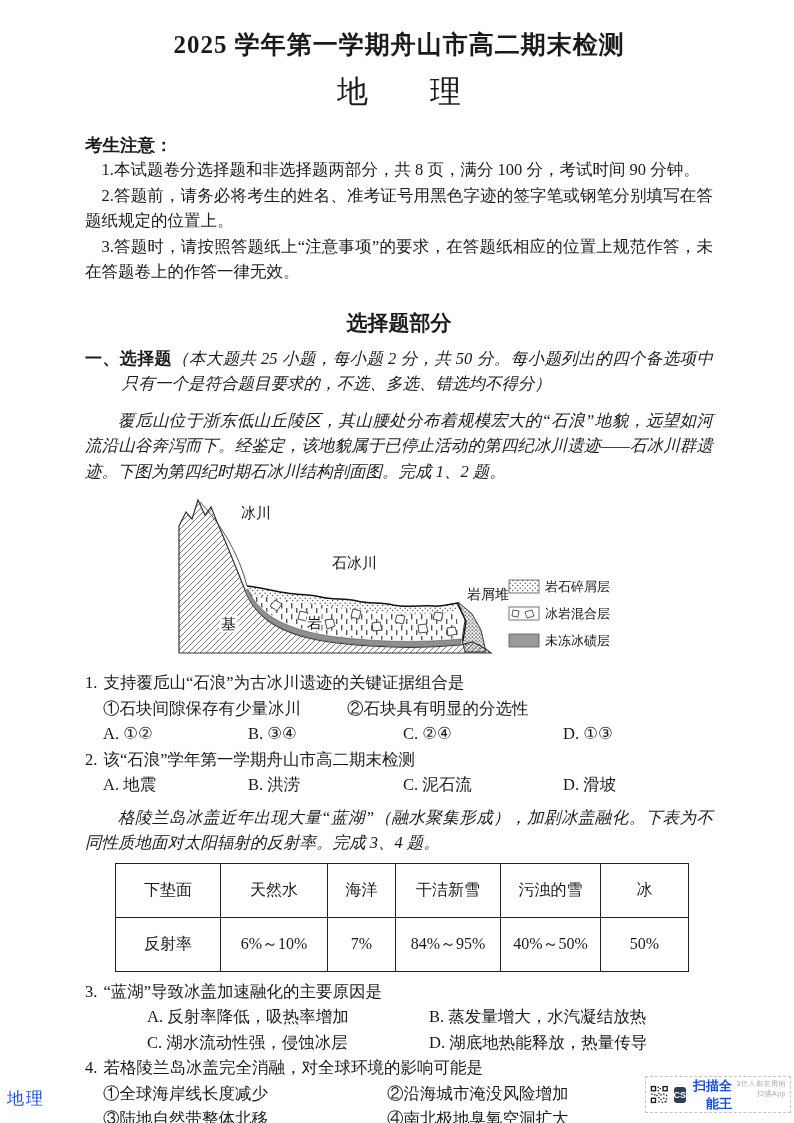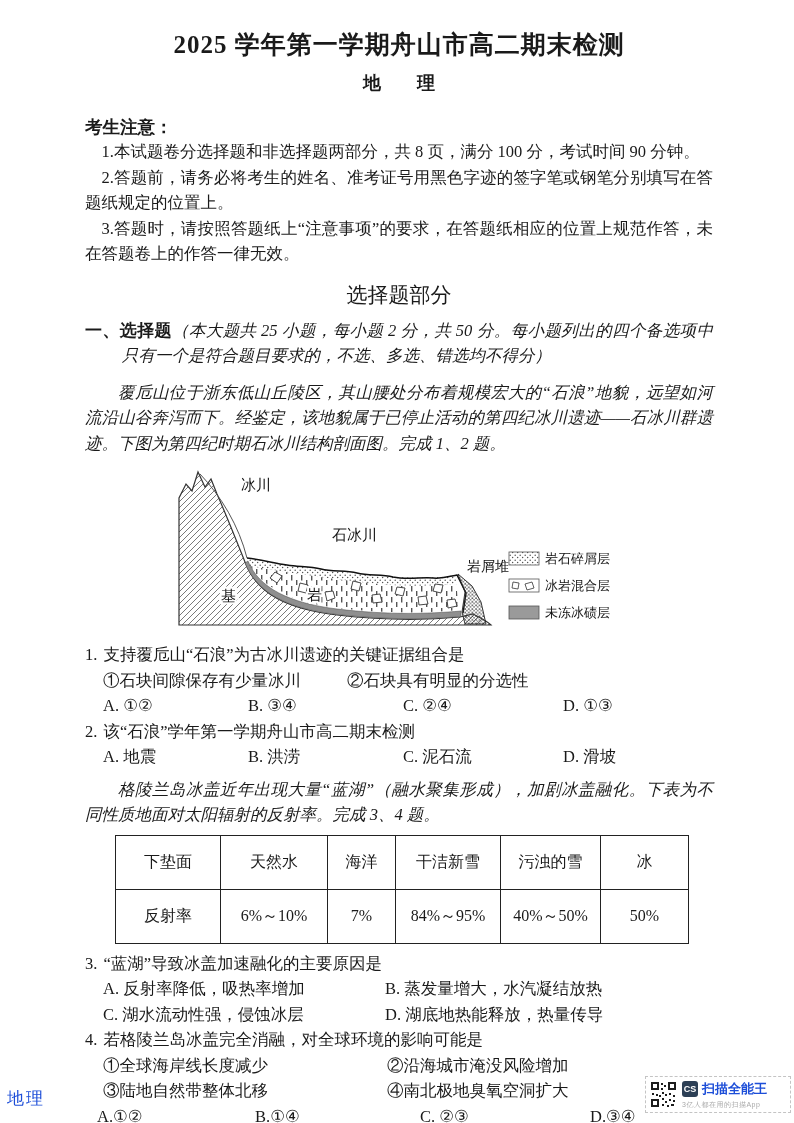--- a/index.html
+++ b/index.html
@@ -4,30 +4,30 @@
 <style>
   * { margin:0; padding:0; box-sizing:border-box; }
   html,body { background:#e8e8e8; }
   .page { width:794px; height:1123px; position:relative; background:#ffffff;
           overflow:hidden; margin:0 auto; color:#1a1a1a;
           font-family:"Liberation Serif","DejaVu Serif",serif; }
   .content { position:absolute; left:85px; top:0; width:628px; }
 
   .title { margin-top:28px; text-align:center; font-size:25px; font-weight:bold;
            font-family:"Liberation Serif",serif; letter-spacing:1px; }
-  .subject { margin-top:10px; text-align:center; font-size:18px; font-weight:bold;
+  .subject { margin-top:10px; text-align:center; font-size:31px; font-weight:normal;
              font-family:"Liberation Sans","DejaVu Sans",sans-serif; white-space:pre; }
 
   .notice { margin-top:20px; }
   .notice-head { font-size:17.5px; font-weight:bold;
                  font-family:"Liberation Sans",sans-serif; }
   .notice-item { font-size:16.5px; line-height:25.5px; text-indent:1em;
                  text-align:justify; }
 
-  .section-head { margin-top:14px; text-align:center; font-size:21px; font-weight:normal;
+  .section-head { margin-top:24px; text-align:center; font-size:21px; font-weight:bold;
                   font-family:"Liberation Sans",sans-serif; }
   .instruction { margin-top:9px; font-size:16.5px; line-height:25.5px;
                  padding-left:37px; text-indent:-37px; text-align:justify; }
   .instruction b { font-family:"Liberation Sans",sans-serif; font-size:17px; }
   .kai { font-style:italic; }
 
   .passage { margin-top:11px; font-size:16.5px; line-height:25.5px;
              text-indent:2em; font-style:italic; text-align:justify; }
 
   .figure { margin:8px 0 2px 84px; }
@@ -35,34 +35,34 @@
   .stem { font-size:16.5px; line-height:25.5px; }
   .qnum { margin-right:6px; }
   .subrow, .optrow { display:flex; padding-left:18px; font-size:16.5px;
                      line-height:25.5px; }
   .subrow .c1 { width:244px; }
   .subrow.wide .c1 { width:284px; }
   .optrow .o1 { width:145px; } .optrow .o2 { width:155px; } .optrow .o3 { width:160px; }
   .optrow.q4 { padding-left:12px; }
   .optrow.q4 .o1 { width:158px; } .optrow.q4 .o2 { width:165px; } .optrow.q4 .o3 { width:170px; }
   .optrow2 { display:flex; padding-left:18px; font-size:16.5px; line-height:25.5px; }
-  .optrow2 .c1 { width:282px; }
+  .optrow2 .c1 { width:282px;margin-left:44px; }
 
   .reflect-table { border-collapse:collapse; table-layout:fixed; width:573px;
                    margin:7px 0 7px 30px; font-size:16px; }
   .reflect-table td { border:1.4px solid #222; text-align:center; height:27px;
                       padding:16px 2px; }
 
   .wm-subject { position:absolute; left:7px; top:1087px; font-size:17px;
                 color:#1d4ed8; letter-spacing:2px; }
 
   .scan-badge { position:absolute; right:3px; top:1076px; width:146px; height:37px;
                 border:1px dashed #c4c4c4; background:#fff; display:flex;
                 align-items:center; padding:2px 4px; gap:5px; }
-  .scan-right { display:flex; flex-direction:column; justify-content:center; }
+  .scan-right { display:flex; flex-direction:row; justify-content:center;text-align:right; }
   .scan-top { display:flex; align-items:center; gap:4px; }
   .cs-icon { width:16px; height:16px; background:#2c3f55; color:#fff; border-radius:3px;
              font-family:"Liberation Sans",sans-serif; font-size:9px; font-weight:bold;
              display:flex; align-items:center; justify-content:center; }
   .scan-name { font-family:"Liberation Sans",sans-serif; font-size:13px;
                font-weight:bold; color:#1d4ed8; }
   .scan-tag { font-family:"Liberation Sans",sans-serif; font-size:7px; color:#a8a8a8;
               margin-top:2px; letter-spacing:0.5px; }
 
   svg text { font-family:"Liberation Sans","DejaVu Sans",sans-serif; fill:#111; }

